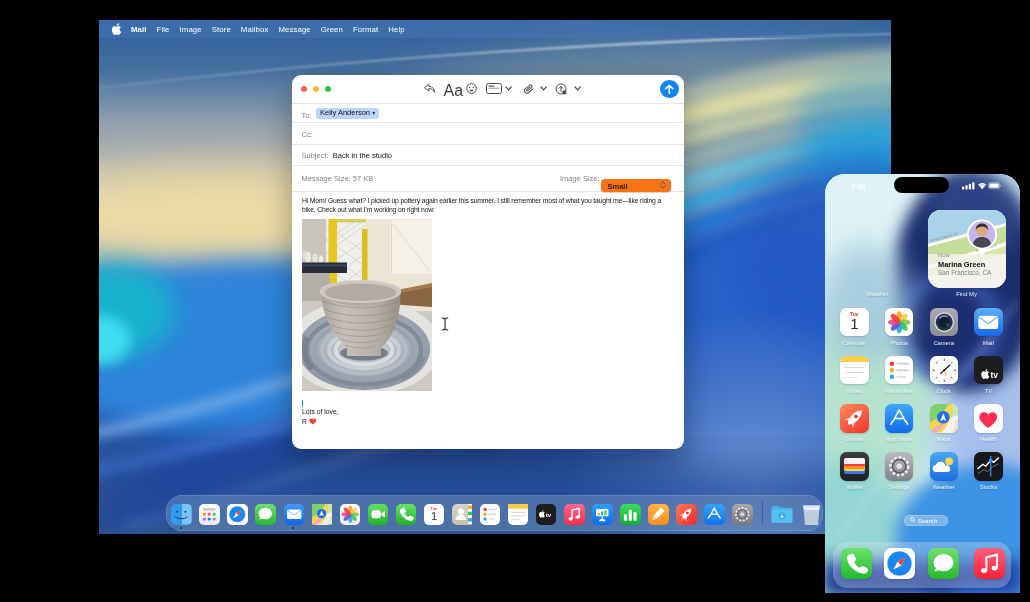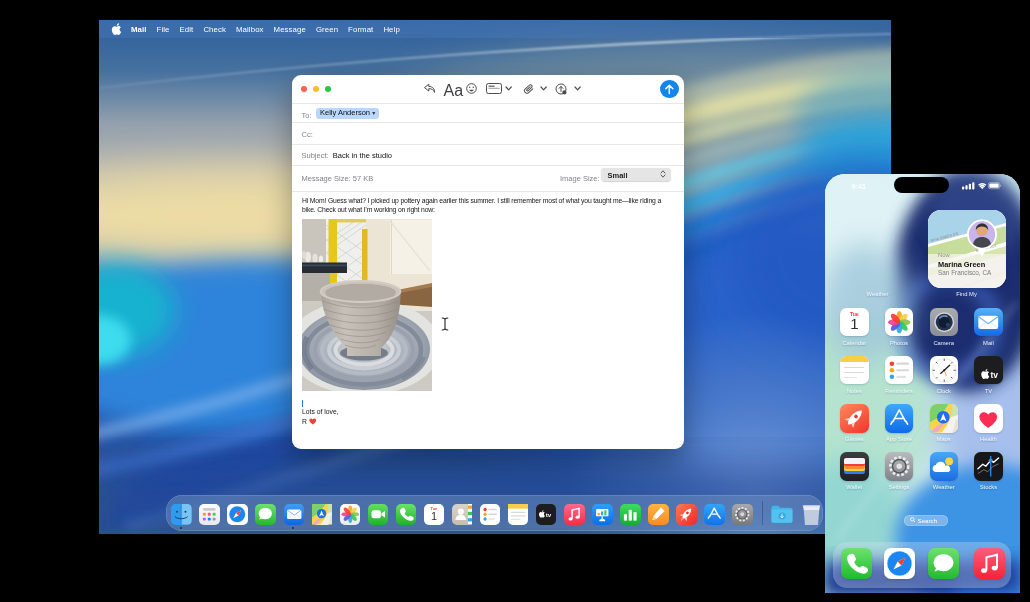--- a/index.html
+++ b/index.html
@@ -114,22 +114,22 @@
         </defs>
       <path d="M 0 68 Q 380 24 792 14" stroke="url(#arcg)" stroke-width="1.8" fill="none" filter="url(#b1)"></path>
     </svg>
     <div id="menubar">
       <div id="menu-left">
         <svg width="11" height="13" viewBox="0 0 11 13" style="margin-right:9px;">
           <path fill="#fff" d="M7.5 2.1c-.4.5-1.1.9-1.7.85-.1-.7.25-1.4.6-1.85.4-.5 1.15-.9 1.7-.9.1.7-.2 1.4-.6 1.9zM8.1 3.1c-1 -.05-1.8.55-2.3.55-.5 0-1.2-.52-2-.5C2.75 3.17 1.8 3.75 1.3 4.7c-1 1.75-.26 4.35.72 5.8.48.7 1.05 1.5 1.8 1.47.72-.03 1-.47 1.86-.47.87 0 1.12.47 1.88.45.78-.01 1.27-.71 1.75-1.42.55-.8.78-1.6.8-1.64-.02-.01-1.53-.6-1.54-2.33-.01-1.45 1.18-2.14 1.24-2.18-.68-1-1.73-1.24-1.7-1.28z"></path>
         </svg>
         <span class="mi" style="font-weight:bold;">Mail</span>
         <span class="mi">File</span>
-        <span class="mi">Edit</span>
-        <span class="mi">Check</span>
+        <span class="mi">Image</span>
+        <span class="mi">Store</span>
         <span class="mi">Mailbox</span>
         <span class="mi">Message</span>
         <span class="mi">Green</span>
         <span class="mi">Format</span>
         <span class="mi" style="margin-right:0;">Help</span>
       </div>
     </div>
     <div id="mailwin">
       <div class="tl" style="left:9px; background:#fd5f57;"></div>
       <div class="tl" style="left:21px; background:#febb2e;"></div>
@@ -174,21 +174,21 @@
       <div class="hline" style="top:47.7px;"></div>
       <div class="hline" style="top:69.1px;"></div>
       <div class="hline" style="top:90.8px;"></div>
       <div class="hline" style="top:116.9px;"></div>
       <div class="lbl" style="position:absolute; left:9.5px; top:36px;">To:</div>
       <div style="position:absolute; left:24px; top:33.5px; height:10.5px; background:#b9d7fb; border-radius:3px; padding:0 4px; color:#111; line-height:10.5px;">Kelly Anderson <span style="font-size:6px; color:#333;">▾</span></div>
       <div class="lbl" style="position:absolute; left:9.5px; top:55px;">Cc:</div>
       <div class="lbl" style="position:absolute; left:9.5px; top:76.3px;">Subject:&nbsp; <span style="color:#111;">Back in the studio</span></div>
       <div class="lbl" style="position:absolute; left:9.5px; top:99.7px;">Message Size: 57 KB</div>
       <div class="lbl" style="position:absolute; left:268px; top:99.7px;">Image Size:</div>
-      <div style="position:absolute; left:308.5px; top:93px; width:70px; height:13.4px; background:#e5e5e5; border-radius:4px; box-shadow:0 0.5px 1px rgba(0,0,0,0.18);">
+      <div style="position:absolute; left:308.5px; top:104px; width:70px; height:13.4px; background:#f97316; border-radius:4px; box-shadow:0 0.5px 1px rgba(0,0,0,0.18);">
         <span style="position:absolute; left:7px; top:3px; color:#222; font-weight:bold;">Small</span>
         <svg style="position:absolute; right:4.5px; top:2.8px;" width="6" height="8" viewBox="0 0 6 8">
             <path d="M1 3 L3 0.8 L5 3 M1 5 L3 7.2 L5 5" fill="none" stroke="#4a4a4e" stroke-width="0.9" stroke-linecap="round" stroke-linejoin="round"></path>
           </svg>
       </div>
 
       <div style="position:absolute; left:10px; top:121px; width:378px; color:#151515; line-height:9.5px; font-size:6.8px; letter-spacing:-0.16px; white-space:nowrap;">Hi Mom! Guess what? I picked up pottery again earlier this summer. I still remember most of what you taught me—like riding a<br>bike. Check out what I’m working on right now:</div>
       <svg id="photo" style="position:absolute; left:10px; top:144.5px;" width="130" height="172" viewBox="0 0 130 172">
         <defs>
           <linearGradient id="bowlg" x1="0" y1="0" x2="1" y2="0">

